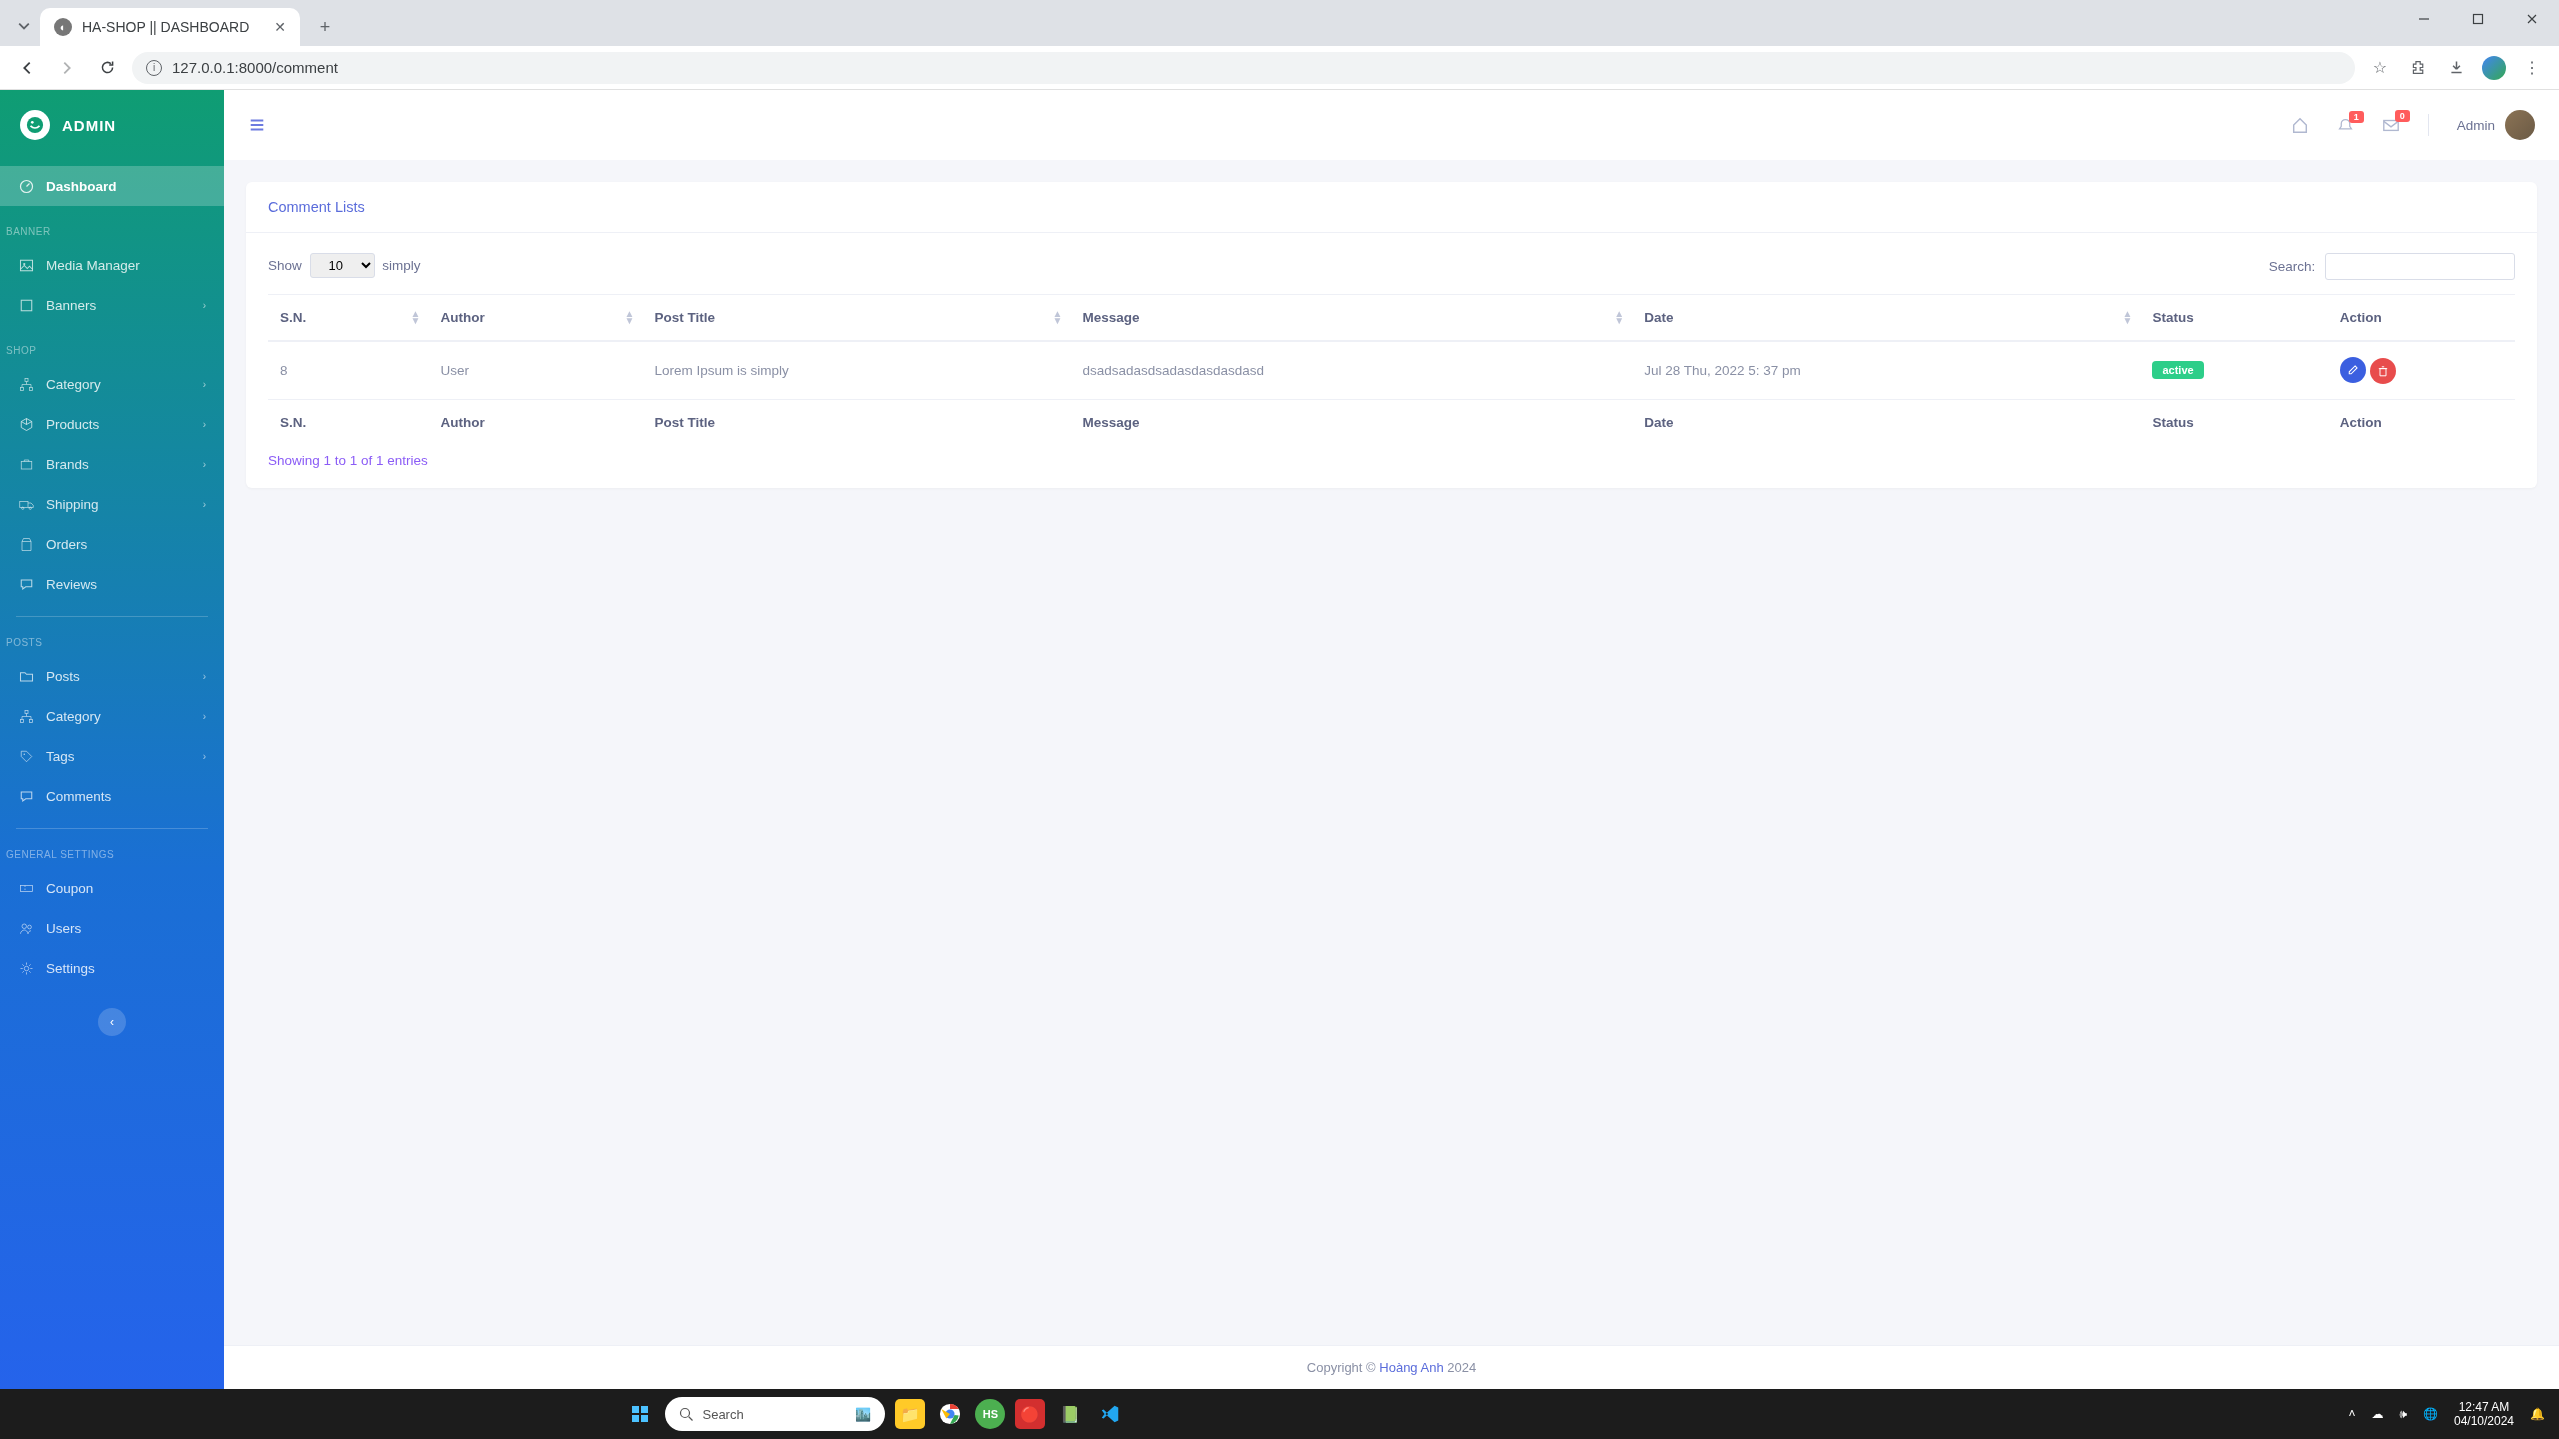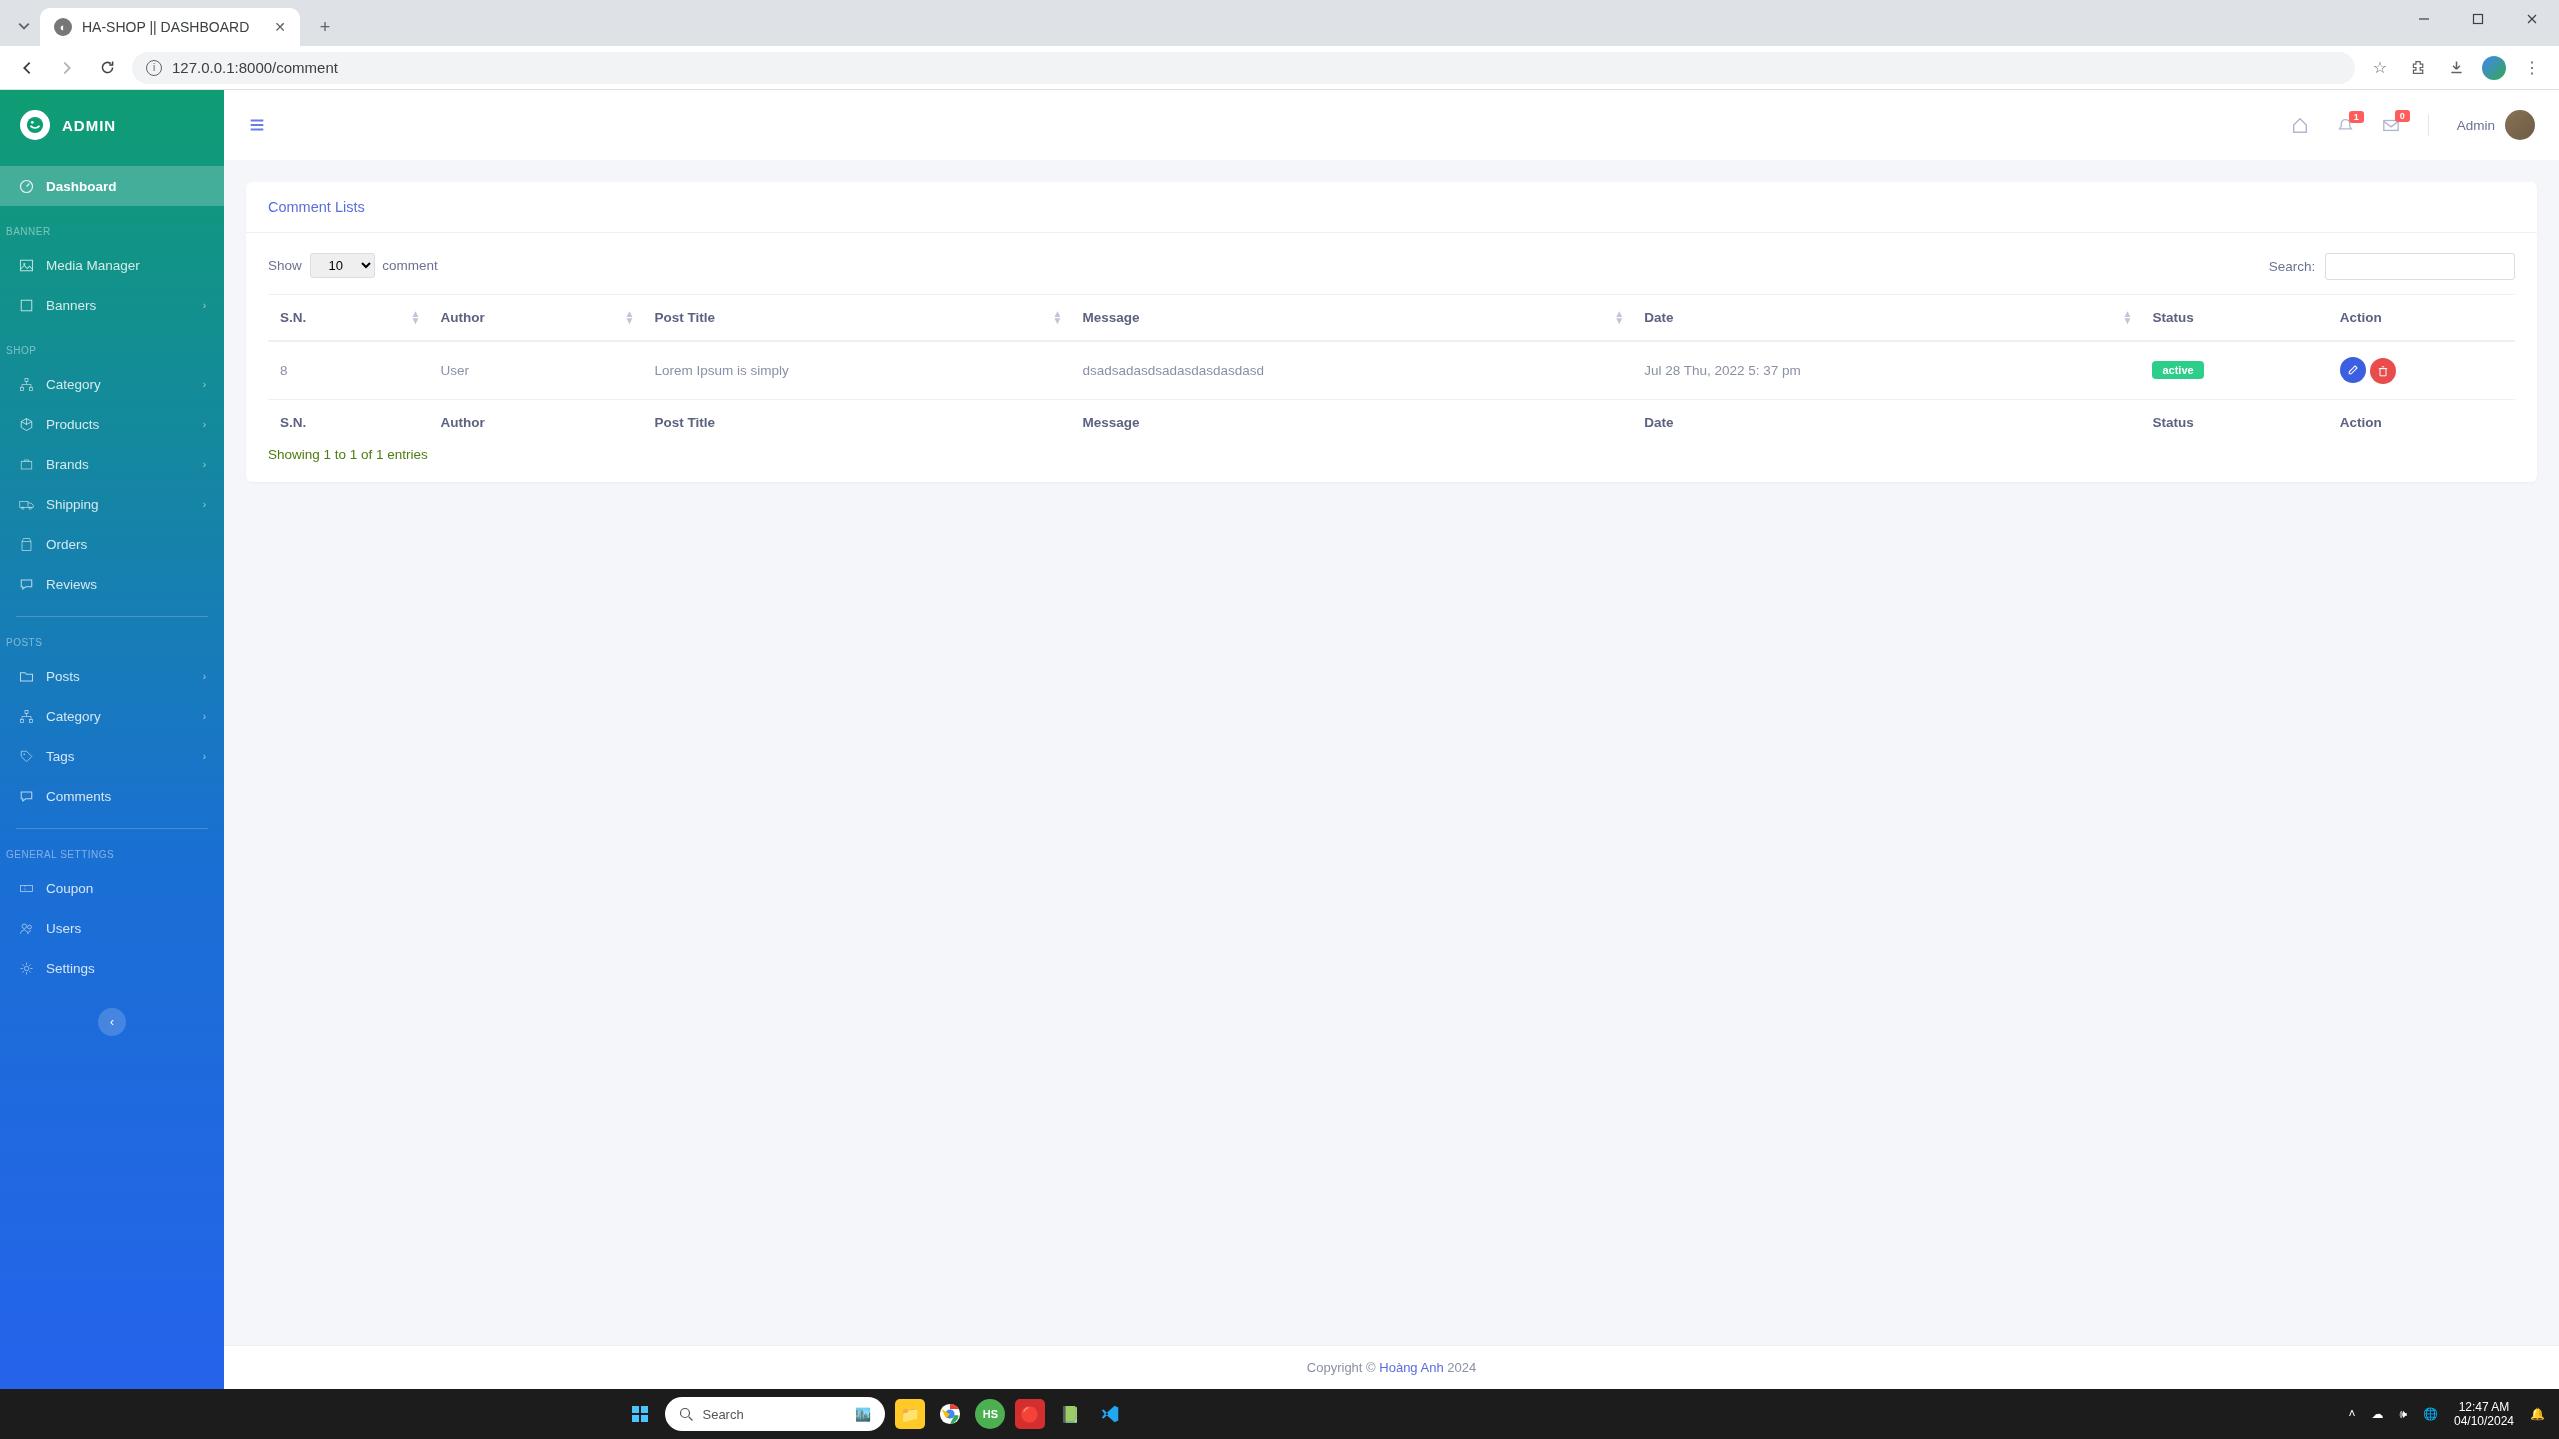--- a/index.html
+++ b/index.html
@@ -72,21 +72,21 @@
 table.dt tbody td{color:#8a90a5}
 table.dt tfoot th{color:#5c6280;font-weight:600;border-bottom:none}
 .col-sn{width:6%}.col-author{width:8%}.col-title{width:16%}.col-msg{width:21%}.col-date{width:19%}.col-status{width:7%}.col-action{width:7%}
 
 .pill{display:inline-block;padding:3px 10px;border-radius:4px;font-size:11px;font-weight:600;color:#fff}
 .pill.active{background:#2dce89}
 .act-btn{width:26px;height:26px;border-radius:50%;display:inline-flex;align-items:center;justify-content:center;color:#fff;margin-right:4px;cursor:pointer}
 .act-btn.edit{background:#3b5fe0}
 .act-btn.del{background:#e84c4c}
 
-.dt-info{margin-top:2px;font-size:13.5px;color:#4d7c0f}
+.dt-info{margin-top:8px;font-size:13.5px;color:#8b5cf6}
 
 .footer{padding:14px;text-align:center;font-size:13px;color:#8a90a5;border-top:1px solid #eef0f6;background:#fff}
 .footer a{color:#5a6cdb;text-decoration:none}
 
 
 .taskbar{height:50px;background:#1c1c1c;display:flex;align-items:center;padding:0 14px;color:#fff}
 .tb-center{margin:0 auto;display:flex;align-items:center;gap:10px}
 .tb-search{background:#fff;border-radius:20px;height:34px;display:flex;align-items:center;padding:0 14px;gap:8px;color:#555;font-size:13px;min-width:220px}
 .tb-search .weather{margin-left:auto;display:flex;gap:2px}
 .tb-app{width:30px;height:30px;border-radius:5px;display:flex;align-items:center;justify-content:center;font-size:16px}
@@ -395,21 +395,21 @@
       <div class="content">
         <div class="card">
           <div class="card-head">
             <span class="title">Comment Lists</span>
           </div>
           <div class="card-body">
             <div class="dt-controls">
               <div class="dt-len">
                 <span>Show</span>
                 <select><option>10</option></select>
-                <span>comment</span>
+                <span>simply</span>
               </div>
               <div class="dt-search">
                 <span>Search:</span>
                 <input type="text" style="">
               </div>
             </div>
 
             <table class="dt">
               <thead>
                   <tr id="dt-head">

